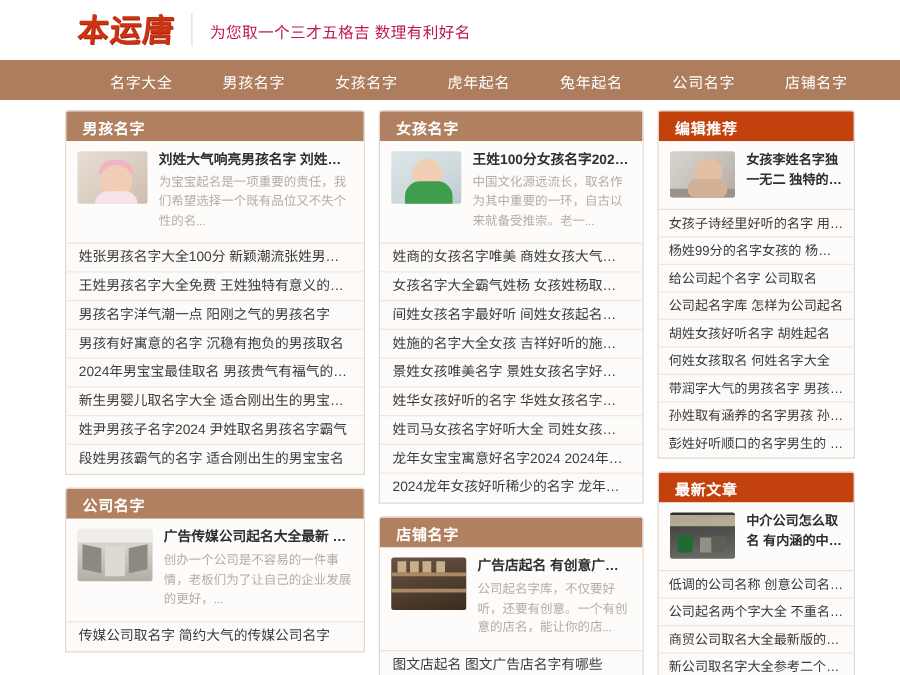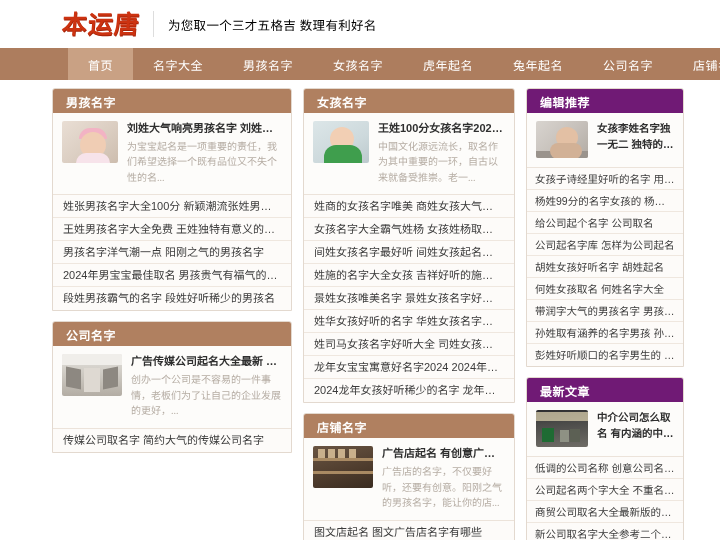--- a/index.html
+++ b/index.html
@@ -25,21 +25,21 @@
     color:#cc3311;
     text-shadow:0.5px 0.5px 0 #a32208;
     transform:skewX(-5deg);
     line-height:1;
   }
   .logo-divider {
     width:1px; height:26px; background:#dddddd;
     margin:0 14px 0 13px;
   }
   .tagline {
-    font-size:12.5px; color:#000000; letter-spacing:0.3px;
+    font-size:12.5px; color:#be185d; letter-spacing:0.3px;
     white-space:nowrap;
   }
 
   
   .main-nav {
     height:32px; background:#ad7d5e;
     display:flex; align-items:stretch;
     padding-left:68px;
   }
   .nav-item {
@@ -67,21 +67,21 @@
     border-radius:3px 3px 0 0;
     overflow:hidden;
   }
   .panel-head {
     height:24px; display:flex; align-items:center;
     padding-left:13px;
     font-size:12px; color:#ffffff; font-weight:bold;
     letter-spacing:0.5px;
   }
   .panel-head.brown { background:#b08060; }
-  .panel-head.red   { background:#701a75; }
+  .panel-head.red   { background:#c2410c; }
 
   
   .feature {
     display:flex; gap:9px;
     padding:8px 9px 9px 9px;
     background:#fdfcfa;
     border-bottom:1px solid #ece3da;
     cursor:pointer;
   }
   .feature-thumb {
@@ -164,21 +164,20 @@
 
   <header class="site-header">
     <div class="logo-wrap">
       <span class="logo-mark">本运唐</span>
       <span class="logo-divider"></span>
       <span class="tagline">为您取一个三才五格吉  数理有利好名</span>
     </div>
   </header>
 
   <nav class="main-nav">
-    <div class="nav-item active">首页</div>
     <div class="nav-item">名字大全</div>
     <div class="nav-item">男孩名字</div>
     <div class="nav-item">女孩名字</div>
     <div class="nav-item">虎年起名</div>
     <div class="nav-item">兔年起名</div>
     <div class="nav-item">公司名字</div>
     <div class="nav-item">店铺名字</div>
   </nav>
 
   <div class="content">
@@ -195,22 +194,25 @@
           </div>
           <div class="feature-text">
             <div class="feature-title">刘姓大气响亮男孩名字 刘姓男孩名...</div>
             <div class="feature-desc">为宝宝起名是一项重要的责任，我们希望选择一个既有品位又不失个性的名...</div>
           </div>
         </div>
         <ul class="link-list">
           <li>姓张男孩名字大全100分 新颖潮流张姓男宝宝名字</li>
           <li>王姓男孩名字大全免费 王姓独特有意义的男孩名字</li>
           <li>男孩名字洋气潮一点 阳刚之气的男孩名字</li>
+          <li>男孩有好寓意的名字 沉稳有抱负的男孩取名</li>
           <li>2024年男宝宝最佳取名 男孩贵气有福气的名字</li>
-          <li>段姓男孩霸气的名字 段姓好听稀少的男孩名</li>
+          <li>新生男婴儿取名字大全 适合刚出生的男宝宝名</li>
+          <li>姓尹男孩子名字2024 尹姓取名男孩名字霸气</li>
+          <li>段姓男孩霸气的名字 适合刚出生的男宝宝名</li>
         </ul>
       </section>
 
       <section class="panel">
         <div class="panel-head brown">公司名字</div>
         <div class="feature">
           <div class="feature-thumb sz-b thumb-office">
             <span class="ph ceil"></span>
               <span class="ph r1"></span>
               <span class="ph r2"></span>
@@ -262,21 +264,21 @@
           <div class="feature-thumb sz-b thumb-shelf">
             <span class="ph s1"></span>
               <span class="ph s2"></span>
             <span class="ph bk" style="left:5px"></span>
               <span class="ph bk" style="left:15px"></span>
             <span class="ph bk" style="left:25px"></span>
               <span class="ph bk" style="left:36px"></span>
           </div>
           <div class="feature-text">
             <div class="feature-title">广告店起名 有创意广告店名字大全</div>
-            <div class="feature-desc">广告店的名字，不仅要好听，还要有创意。阳刚之气的男孩名字，能让你的店...</div>
+            <div class="feature-desc">公司起名字库，不仅要好听，还要有创意。一个有创意的店名，能让你的店...</div>
           </div>
         </div>
         <ul class="link-list">
           <li>图文店起名 图文广告店名字有哪些</li>
 
         </ul>
       </section>
 
     </div>
 

